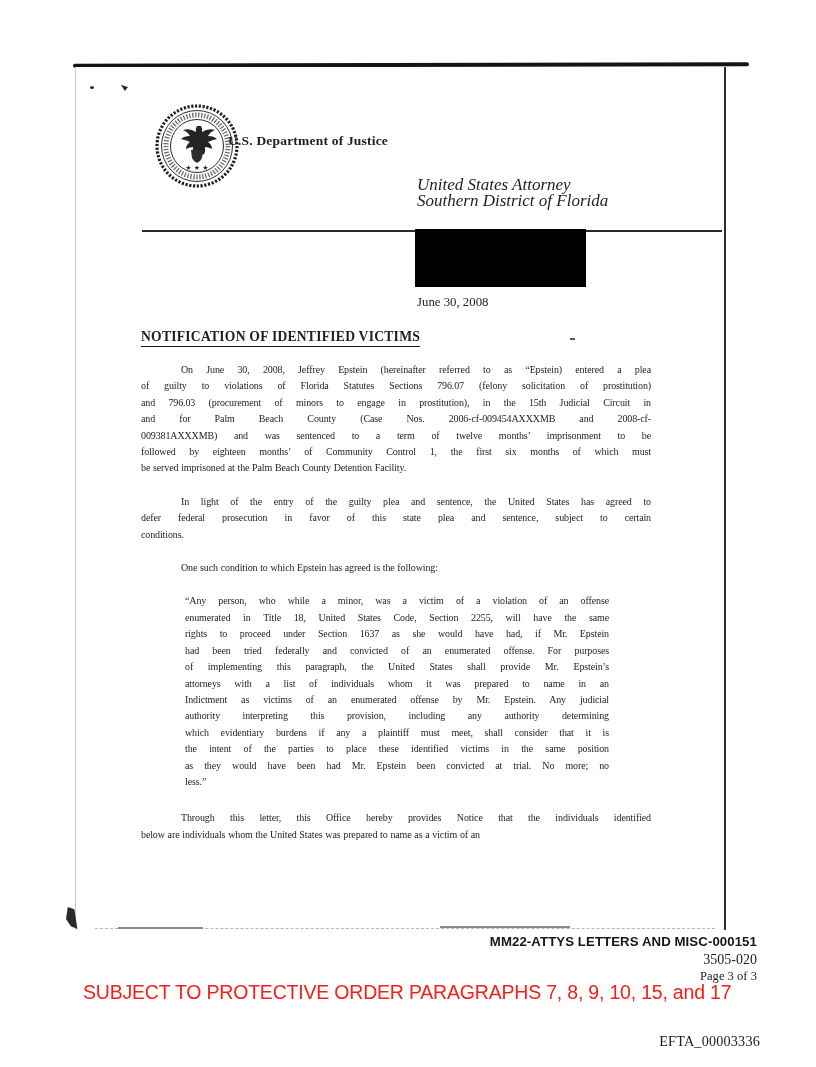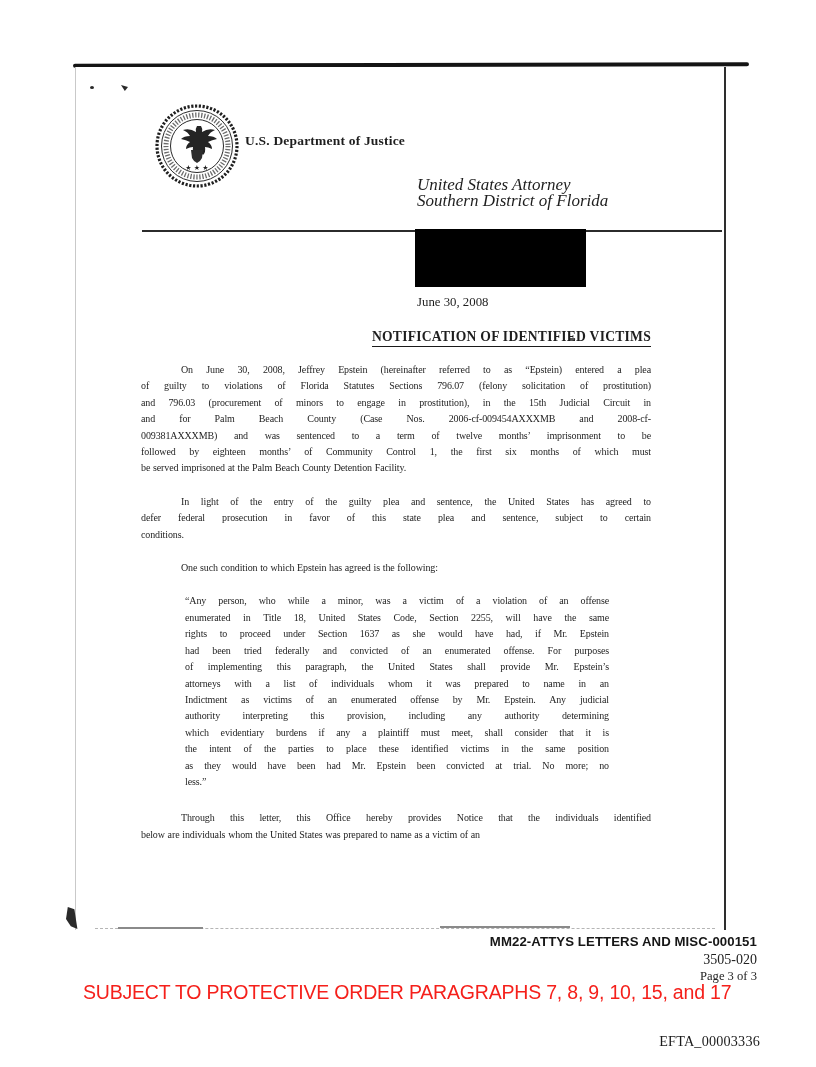--- a/index.html
+++ b/index.html
@@ -37,40 +37,40 @@
   .dot-a { left: 90px; top: 86px; width: 4px; height: 3px; border-radius: 50%; }
   .dot-b { left: 121px; top: 85px; width: 7px; height: 6px;
            clip-path: polygon(0 0, 100% 35%, 55% 100%); }
   .title-dash { left: 570px; top: 338px; width: 5px; height: 2px; background: #555; }
   .ink-blob { left: 66px; top: 907px; width: 12px; height: 22px;
               clip-path: polygon(15% 0, 70% 10%, 95% 100%, 40% 88%, 0 55%); }
 
   
   .seal { position: absolute; left: 155px; top: 104px; width: 84px; height: 84px; }
   .agency {
-    position: absolute; left: 245px; top: 133px;
+    position: absolute; left: 228px; top: 133px;
     font-size: 13.5px; font-weight: bold; letter-spacing: 0.2px;
   }
   .office {
     position: absolute; left: 417px; top: 177px;
     font-style: italic; font-size: 17px; line-height: 16px;
   }
   .lh-rule {
     position: absolute; left: 142px; top: 230px; width: 580px; height: 2px;
     background: #2b2b2b;
   }
   .redaction {
     position: absolute; left: 415px; top: 229px; width: 171px; height: 58px;
     background: #000000;
   }
   .date-line { position: absolute; left: 417px; top: 295px; font-size: 12.8px; }
 
   .doc-title-wrap {
     position: absolute; left: 141px; top: 327px; width: 510px;
-    text-align: right;
+    text-align: left;
   }
   .doc-title {
     display: inline-block;
     font-size: 13.6px; font-weight: bold; letter-spacing: 0.25px;
     border-bottom: 1.6px solid #1a1a1a; padding-bottom: 1px;
   }
 
   
   .letter-body {
     position: absolute; left: 141px; top: 362px; width: 510px;

